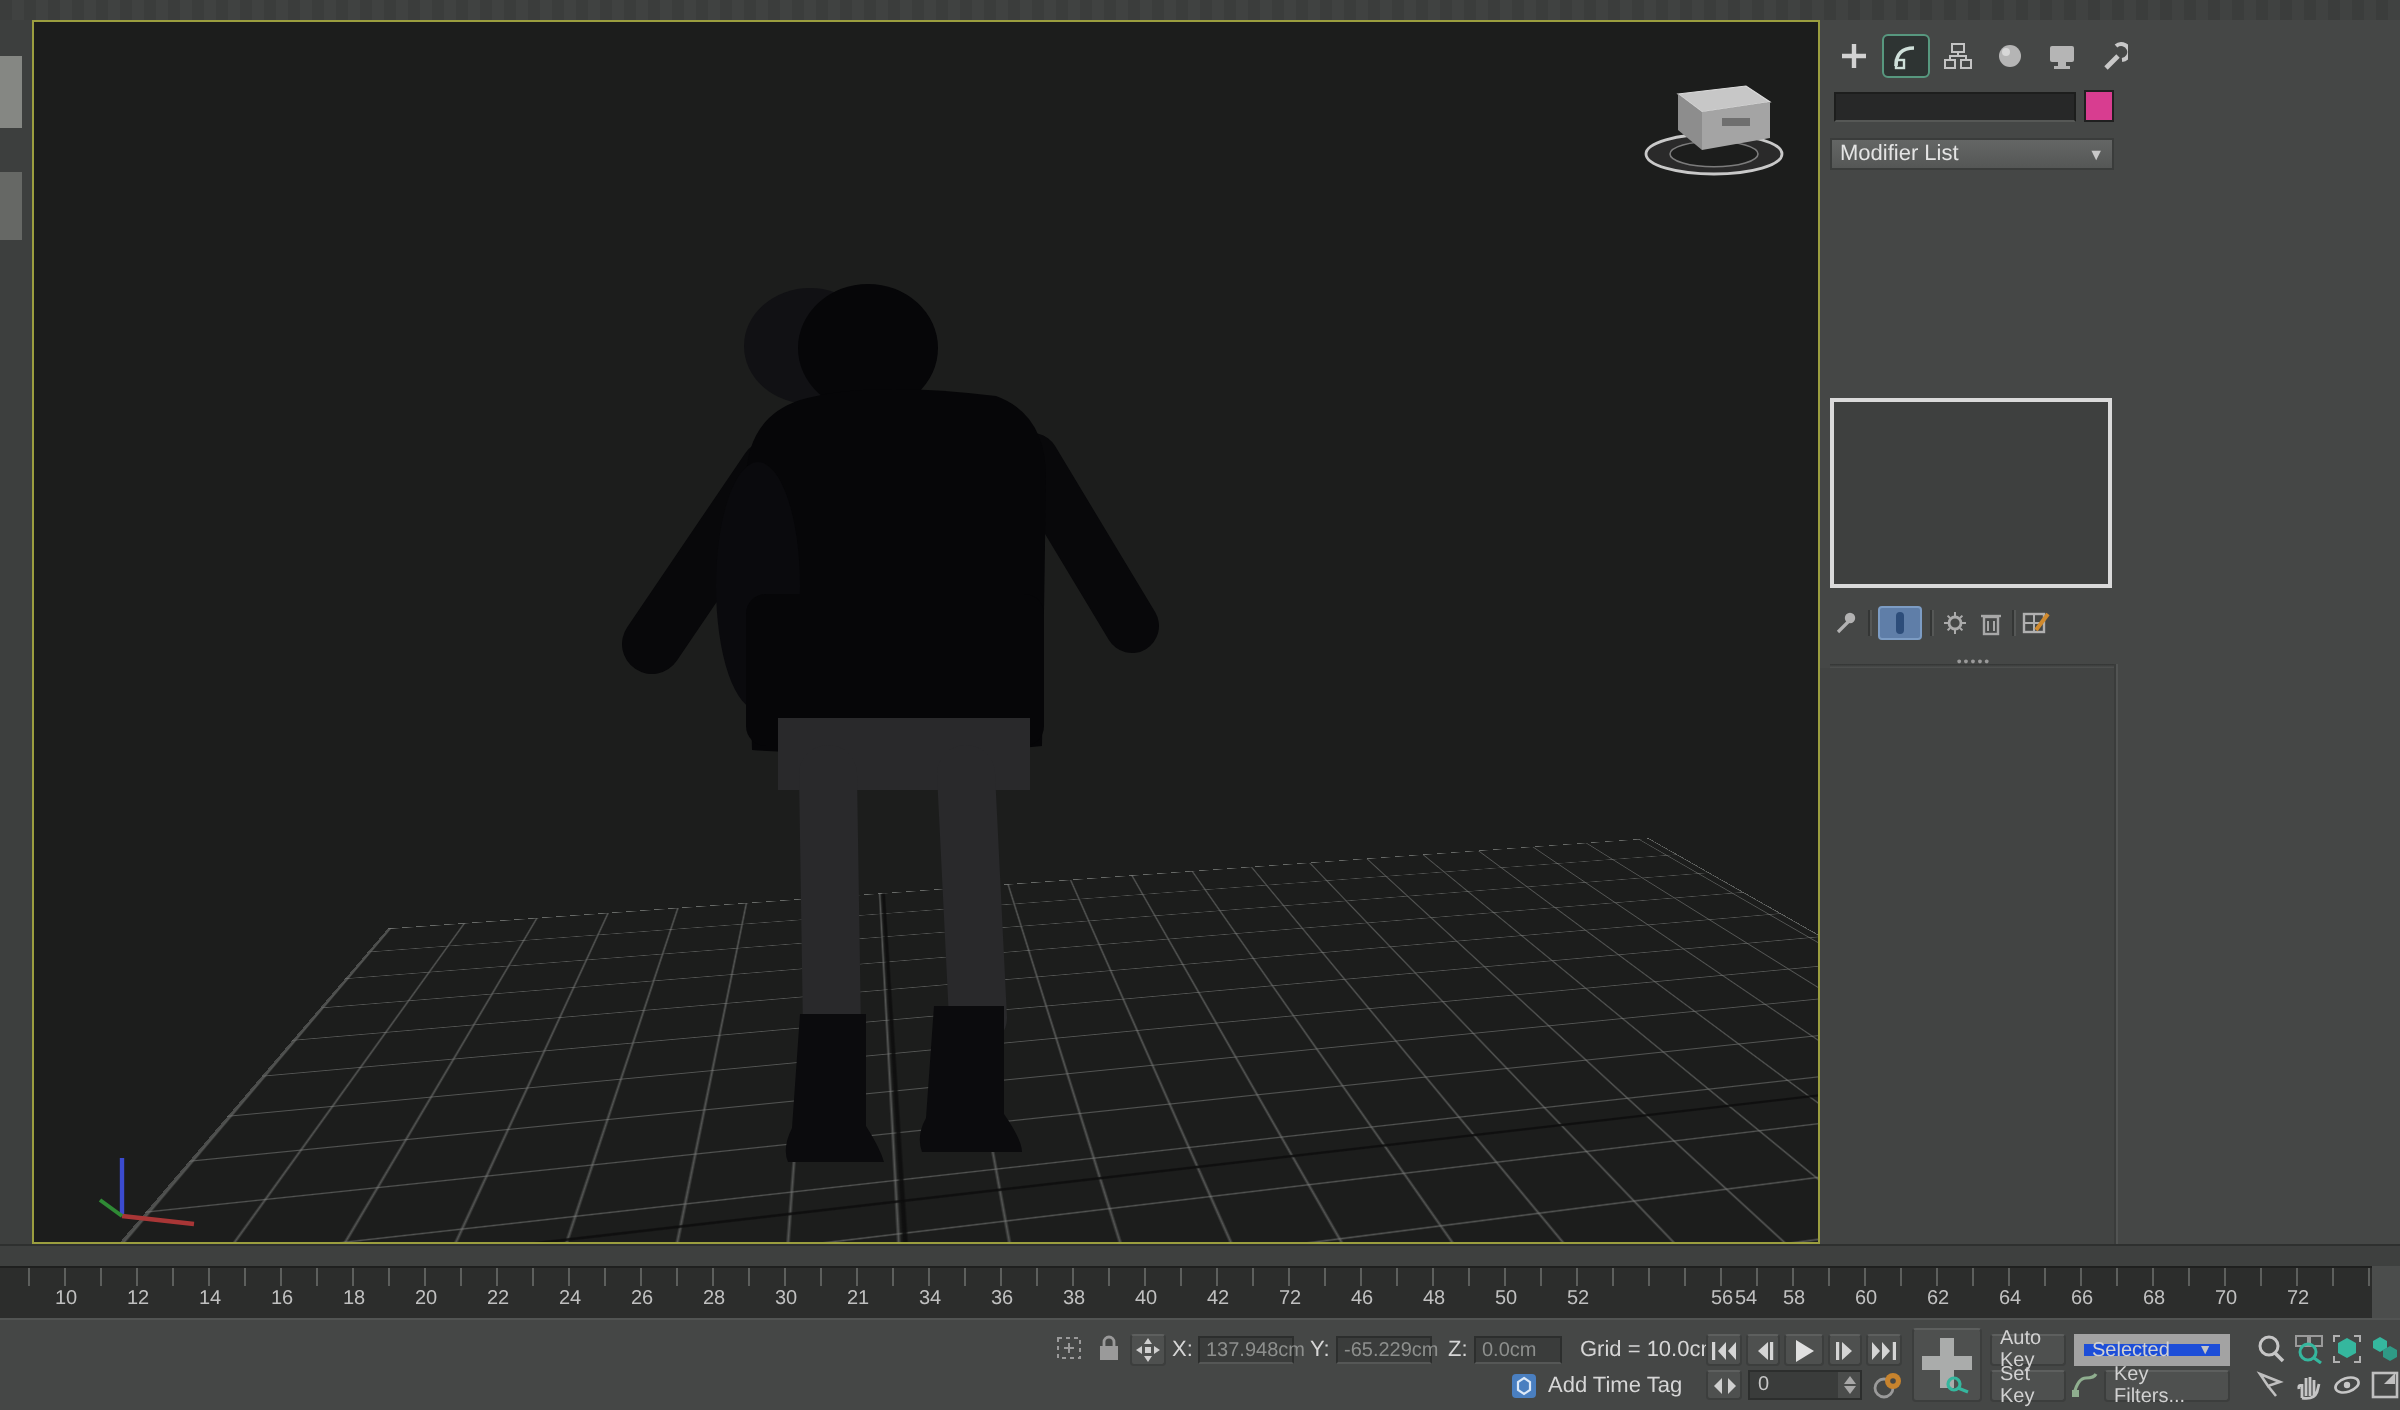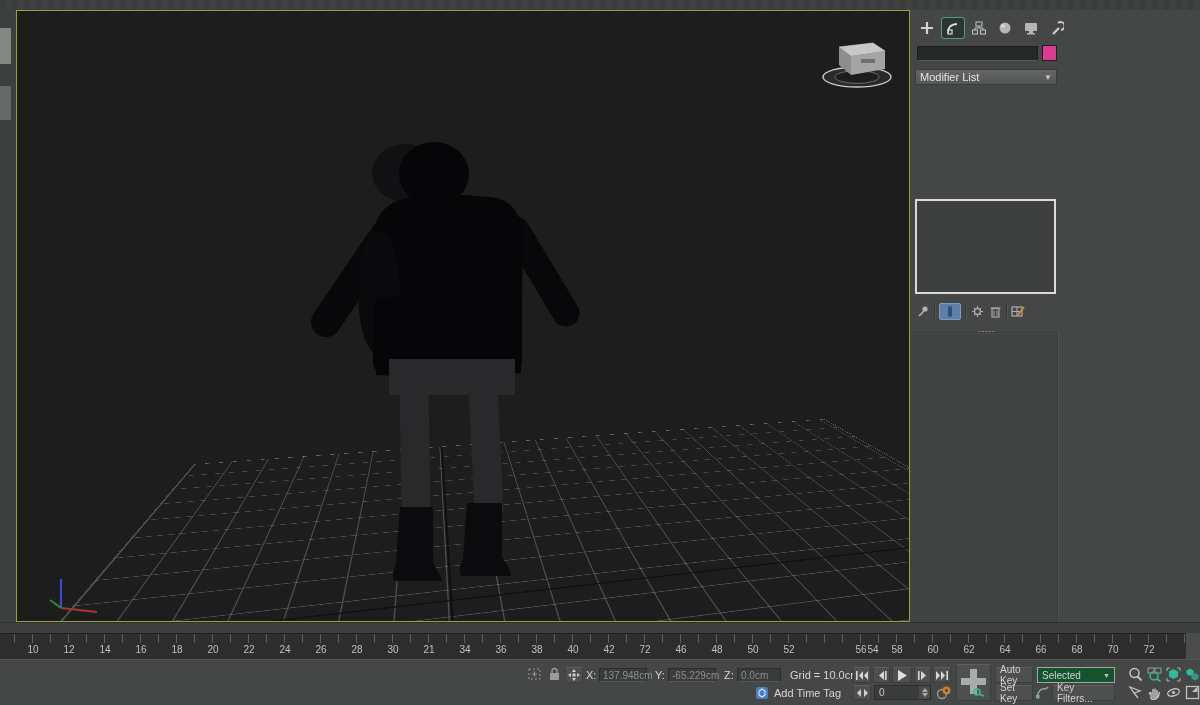--- a/index.html
+++ b/index.html
@@ -72,21 +72,21 @@
   
   .status-bar{position:absolute;left:0;top:659px;width:1200px;height:46px;background:#454746;border-top:1px solid #525453;}
   .row1{position:absolute;top:7px;height:16px;}
   .row2{position:absolute;top:25px;height:16px;}
   .lbl{font-size:11px;color:#d6d6d6;}
   .coord-field{background:#3a3c3b;border:1px solid #2c2e2d;border-bottom-color:#555756;height:14px;
     font-size:10px;color:#8d8f8d;padding:1px 3px 0;display:inline-block;}
   .tbtn{background:#4e504f;border:1px solid #3c3e3d;border-top-color:#5d5f5e;border-radius:2px;
     display:flex;align-items:center;justify-content:center;}
   .txtbtn{font-size:10px;color:#d2d2d2;padding:0 4px;height:16px;}
-  .dropdown{background:#14532d;border:1px solid #a3a3a3;height:16px;display:flex;align-items:center;
+  .dropdown{background:#1d4ed8;border:5px solid #a3a3a3;height:16px;display:flex;align-items:center;
     font-size:10px;color:#d2d2d2;padding:0 4px;justify-content:flex-end;}
   .dropdown .arrow{margin-left:auto;font-size:7px;color:#c4c4c4;}
   .spinner{background:#3a3c3b;border:1px solid #2c2e2d;height:15px;display:flex;align-items:center;font-size:10px;color:#c6c6c6;padding-left:4px;}
   .spin-arrows{margin-left:auto;width:11px;height:13px;display:flex;flex-direction:column;align-items:center;justify-content:center;gap:1px;background:#4a4c4b;}
   .tri-up{width:0;height:0;border-left:3px solid transparent;border-right:3px solid transparent;border-bottom:4px solid #a8a8a8;}
   .tri-dn{width:0;height:0;border-left:3px solid transparent;border-right:3px solid transparent;border-top:4px solid #a8a8a8;}
   .abs{position:absolute;}
 </style>
 </head>
 <body>

